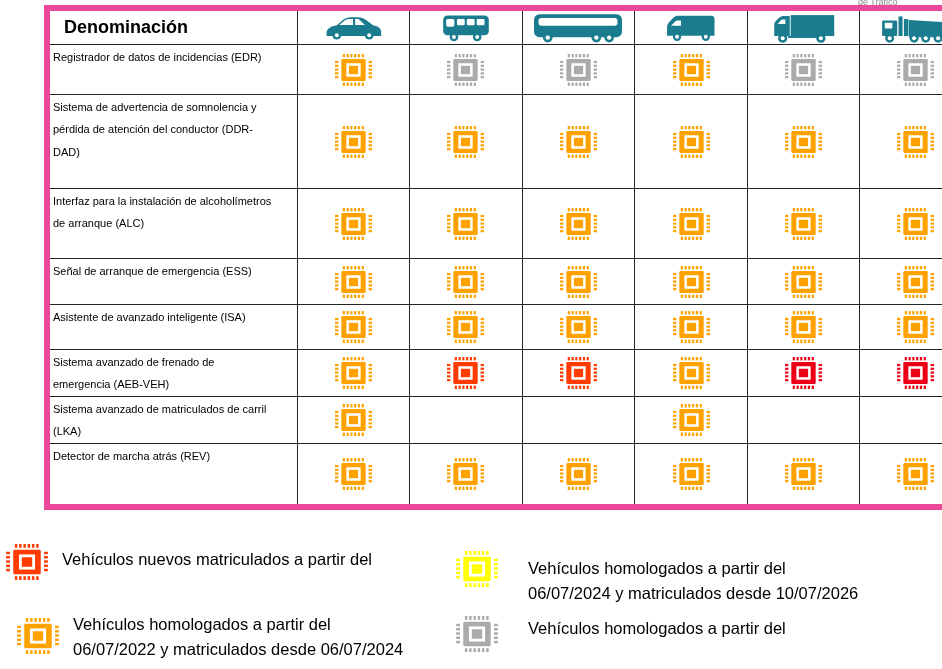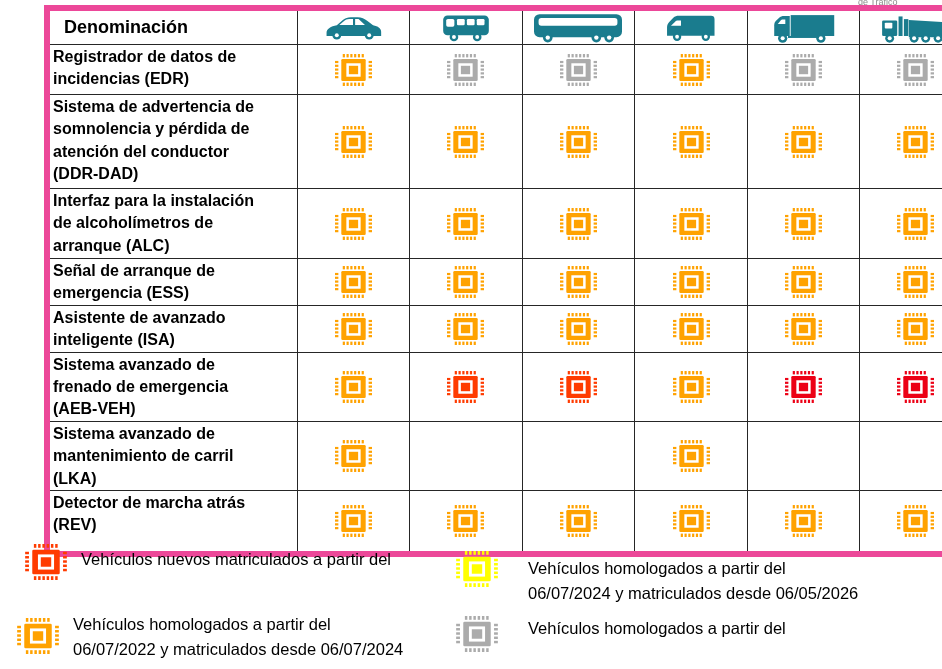--- a/index.html
+++ b/index.html
@@ -8,28 +8,28 @@
   .watermark{position:absolute;top:-3px;left:858px;font-size:9px;color:#8a8a8a;
              font-family:"Liberation Sans",sans-serif;}
   table.req{position:absolute;top:5px;left:8px;width:926px;border-collapse:collapse;
             table-layout:fixed;border:6px solid #ec4899;margin-left:36px;}
   table.req th,table.req td{border:1px solid #262626;overflow:hidden;}
   tr.hdr{height:34px;}
   th.title{text-align:left;font-size:18px;font-weight:bold;padding:0 0 0 14px;
            vertical-align:middle;}
   th.vcol{text-align:center;vertical-align:middle;padding:0;}
   th.vcol svg{display:inline-block;vertical-align:middle;}
-  td.label{vertical-align:top;padding:1px 2px 0 3px;font-size:16px;line-height:22.4px;
-           font-weight:700;}
+  td.label{vertical-align:top;padding:1px 2px 0 3px;font-size:11px;line-height:22.4px;
+           font-weight:400;}
   td.label .label-text{max-width:220px;}
   td.chipcell{text-align:center;vertical-align:middle;padding:0;}
   td.chipcell svg{display:inline-block;vertical-align:middle;}
   .legend-item{position:absolute;display:flex;align-items:flex-start;}
   .ltext{font-size:16.5px;line-height:25px;}
-  .li0{left:25px;top:544px;}  .li0 .ltext{margin-left:14px;margin-top:3px;}
+  .li0{left:6px;top:544px;}  .li0 .ltext{margin-left:14px;margin-top:3px;}
   .li1{left:17px;top:618px;}  .li1 .ltext{margin-left:14px;margin-top:-6px;}
   .li2{left:456px;top:551px;} .li2 .ltext{margin-left:30px;margin-top:5px;}
   .li3{left:456px;top:616px;} .li3 .ltext{margin-left:30px;margin-top:0px;}
 </style>
 </head>
 <body>
 
 <div class="page">
 
   <div class="watermark">de Tráfico</div>
@@ -1074,21 +1074,21 @@
               <rect x="0" y="21.7" width="4" height="2.6"></rect>
               <rect x="40" y="21.7" width="4" height="2.6"></rect>
               <rect x="0" y="26.2" width="4" height="2.6"></rect>
               <rect x="40" y="26.2" width="4" height="2.6"></rect>
               <rect x="7.5" y="6" width="29" height="26" rx="1.5"></rect>
               <rect x="15" y="12.5" width="14" height="13" fill="none" stroke="#fff" stroke-width="3"></rect>
             </svg></td>
         </tr>
         <tr style="height: 47px;">
           <td class="label">
-            <div class="label-text">Sistema avanzado de mantenimiento de carril (LKA)</div>
+            <div class="label-text">Sistema avanzado de matriculados de carril (LKA)</div>
           </td>
           <td class="chipcell"><svg viewBox="0 0 44 38" width="37" height="32" fill="#FFA200" xmlns="http://www.w3.org/2000/svg">
               <rect x="9.2" y="0" width="2.6" height="4"></rect>
               <rect x="9.2" y="34" width="2.6" height="4"></rect>
               <rect x="13.7" y="0" width="2.6" height="4"></rect>
               <rect x="13.7" y="34" width="2.6" height="4"></rect>
               <rect x="18.2" y="0" width="2.6" height="4"></rect>
               <rect x="18.2" y="34" width="2.6" height="4"></rect>
               <rect x="22.7" y="0" width="2.6" height="4"></rect>
               <rect x="22.7" y="34" width="2.6" height="4"></rect>
@@ -1390,21 +1390,21 @@
             <rect x="40" y="17.2" width="4" height="2.6"></rect>
             <rect x="0" y="21.7" width="4" height="2.6"></rect>
             <rect x="40" y="21.7" width="4" height="2.6"></rect>
             <rect x="0" y="26.2" width="4" height="2.6"></rect>
             <rect x="40" y="26.2" width="4" height="2.6"></rect>
             <rect x="7.5" y="6" width="29" height="26" rx="1.5"></rect>
             <rect x="15" y="12.5" width="14" height="13" fill="none" stroke="#fff" stroke-width="3"></rect>
           </svg></span>
       <div class="ltext">
         <div>Vehículos homologados a partir del</div>
-        <div>06/07/2024 y matriculados desde 06/05/2026</div>
+        <div>06/07/2024 y matriculados desde 10/07/2026</div>
       </div>
     </div>
     <div class="legend-item li3">
       <span class="lchip"><svg viewBox="0 0 44 38" width="42" height="36" fill="#ABABAB" xmlns="http://www.w3.org/2000/svg">
             <rect x="9.2" y="0" width="2.6" height="4"></rect>
             <rect x="9.2" y="34" width="2.6" height="4"></rect>
             <rect x="13.7" y="0" width="2.6" height="4"></rect>
             <rect x="13.7" y="34" width="2.6" height="4"></rect>
             <rect x="18.2" y="0" width="2.6" height="4"></rect>
             <rect x="18.2" y="34" width="2.6" height="4"></rect>

